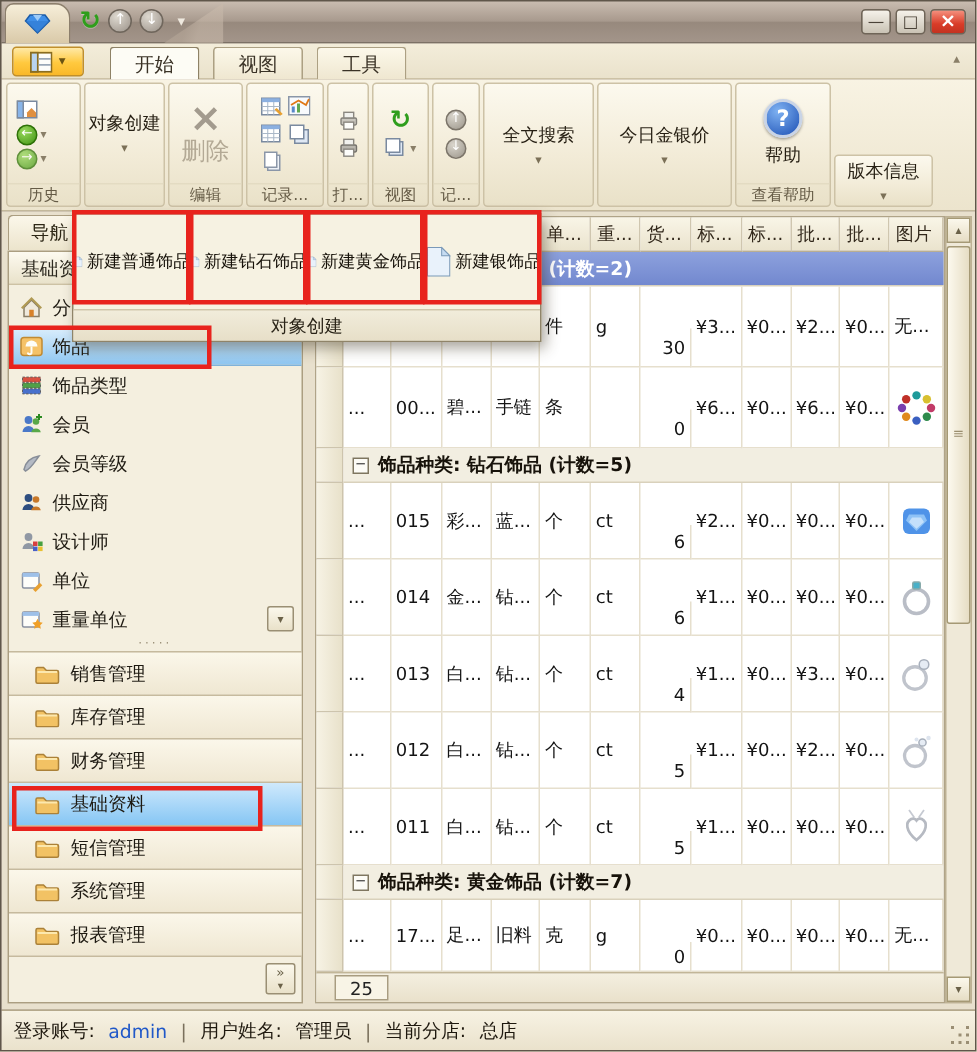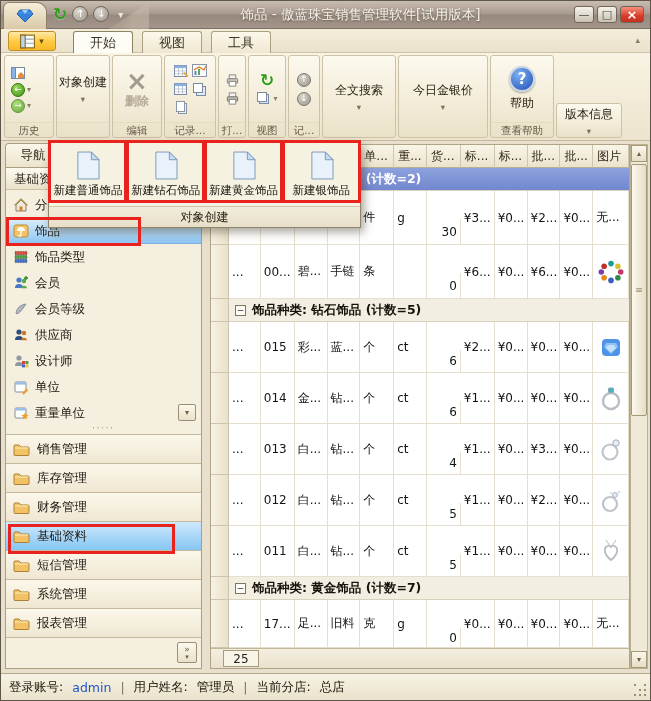--- a/index.html
+++ b/index.html
@@ -51,21 +51,21 @@
   .w-hist{width:50px;} .w-create{width:54px;} .w-edit{width:50px;} .w-rec{width:52px;} .w-print{width:28px;}
   .w-view{width:38px;} .w-rec2{width:32px;} .w-search{width:74px;} .w-gold{width:90px;} .w-help{width:64px;} .w-ver{width:66px;margin-top:48px;}
   .irow{display:flex;align-items:center;gap:2px;padding:1px 2px;}
   .mini{width:15px;height:15px;display:block;}
   .cir-s{width:14px;height:14px;border-radius:50%;font-size:9px;display:flex;align-items:center;justify-content:center;color:#fff;line-height:1;}
   .cir-green{background:radial-gradient(circle at 35% 30%,#9ad95e,#3f9412);border:1px solid #2f7208;}
   .cir-green.dim{opacity:.75;}
   .cir-gray{background:radial-gradient(circle at 35% 30%,#d9d5cc,#9b958a);border:1px solid #7c756a;}
   .dd-mini{font-size:8px;color:#8a7f68;}
   .del-x{font-size:26px;color:#a39b8e;line-height:24px;font-weight:bold;}
-  .del-label{font-size:12px;color:#b3a995;font-weight:bold;}
+  .del-label{font-size:16px;color:#b3a995;}
   .refresh-big{color:#2f9e1c;font-size:17px;font-weight:bold;line-height:16px;}
   .qcircle{width:26px;height:26px;border-radius:50%;background:radial-gradient(circle at 35% 28%,#7fb2f2,#1c4fb4);
     border:2px solid #c9d4e6;box-shadow:0 1px 2px rgba(0,0,0,.35);color:#fff;font-weight:bold;font-size:15px;
     display:flex;align-items:center;justify-content:center;}
   .recgrid{display:grid;grid-template-columns:17px 17px;grid-auto-rows:17px;gap:1px;align-items:center;justify-items:center;}
 
   
   .main{position:absolute;left:0;top:140px;width:100%;height:532px;background:#e8e0cd;}
 
   
@@ -77,21 +77,21 @@
   .phead{height:22px;background:linear-gradient(#fdfaf0,#e9e2ca);border-bottom:1px solid #cdc2a4;
     font-size:12.5px;color:#2e2a20;line-height:21px;padding-left:8px;white-space:nowrap;overflow:hidden;}
   .pitems{padding-top:2px;}
   .pitem{height:26px;display:flex;align-items:center;gap:6px;padding-left:7px;font-size:12.5px;color:#1e1a12;position:relative;}
   .pitem.sel{background:linear-gradient(#d9edfc,#8fc7f2);border-top:1px solid #7fb2da;border-bottom:1px solid #7fb2da;}
   .pitem .ovf{position:absolute;right:5px;top:4px;width:18px;height:17px;border:1px solid #9a8f74;border-radius:2px;
     background:linear-gradient(#fbf8ec,#e9e1c9);font-size:8px;color:#6a6148;display:flex;align-items:center;justify-content:center;}
   .dots{height:8px;text-align:center;font-size:8px;line-height:6px;color:#9a8f78;letter-spacing:2px;}
   .pgroups{}
   .pgroup{height:29px;border-top:1px solid #c6ba9e;background:linear-gradient(#fbf7ea,#efe7d2);
-    display:flex;align-items:center;gap:7px;padding-left:7px;font-size:12.5px;color:#1e1a12;}
+    display:flex;align-items:center;gap:7px;padding-left:17px;font-size:12.5px;color:#1e1a12;}
   .pgroup.sel{background:linear-gradient(#cfe9fc,#86c6f4);}
   .pbottom{flex:1;border-top:1px solid #c6ba9e;position:relative;}
   .morebtn{position:absolute;right:4px;top:4px;width:20px;height:21px;border:1px solid #9a8f74;border-radius:2px;
     background:linear-gradient(#fbf8ec,#e9e1c9);display:flex;flex-direction:column;align-items:center;justify-content:center;
     font-size:9px;line-height:8px;color:#6a6148;}
 
   
   .grid{position:absolute;left:209px;top:3px;width:420px;height:525px;border:1px solid #b0a488;background:#fff;
     display:flex;flex-direction:column;}
   .trow{display:flex;flex-shrink:0;}
@@ -133,21 +133,21 @@
   .statusbar .pipe{color:#7a705c;}
   .rgrip{position:absolute;right:4px;bottom:4px;width:12px;height:12px;}
   .rgrip i{position:absolute;left:0;top:0;width:2px;height:2px;background:#9a8e74;
     box-shadow:10px 0 #9a8e74,10px 5px #9a8e74,10px 10px #9a8e74,5px 5px #9a8e74,5px 10px #9a8e74,0 10px #9a8e74;}
   .rgrip i{left:auto;right:10px;top:0;}
 
   
   .popup{position:absolute;left:47px;top:141px;width:313px;z-index:50;border:1px solid #8f8469;background:#f6f2e2;
     box-shadow:3px 4px 9px rgba(60,50,30,.45);}
   .popup-items{display:flex;height:63px;}
-  .popup-item{width:78px;display:flex;flex-direction:column;align-items:center;justify-content:center;gap:3px;
+  .popup-item{width:78px;display:flex;flex-direction:row;align-items:center;justify-content:center;gap:3px;
     font-size:11.5px;color:#17120a;white-space:nowrap;}
   .popup-foot{height:21px;border-top:1px solid #cfc5aa;background:linear-gradient(#f1ecdb,#e7dfc8);
     text-align:center;font-size:12px;line-height:20px;color:#2a2418;}
 
   
   .red{position:absolute;border:3px solid #e8231d;z-index:60;background:transparent;}
 </style>
 </head>
 <body>
 
@@ -161,21 +161,20 @@
         <polygon points="1,5 17,5 9,13" fill="#2f7ad0" opacity=".6"></polygon>
       </svg>
     </div>
     <div class="swoosh"></div>
     <div class="qat">
       <span class="refresh">↻</span>
       <span class="cirbtn">↑</span>
       <span class="cirbtn">↓</span>
       <span class="qat-dd">▾</span>
     </div>
-    <div class="title-text">饰品 - 傲蓝珠宝销售管理软件[试用版本]</div>
     <div class="wc">
       <span class="wbtn">—</span>
       <span class="wbtn">□</span>
       <span class="wbtn close">×</span>
     </div>
   </div>
 
   <div class="tabrow">
     <div class="appmenu">
       <svg class="mini" width="13" height="12" viewBox="0 0 13 12">

